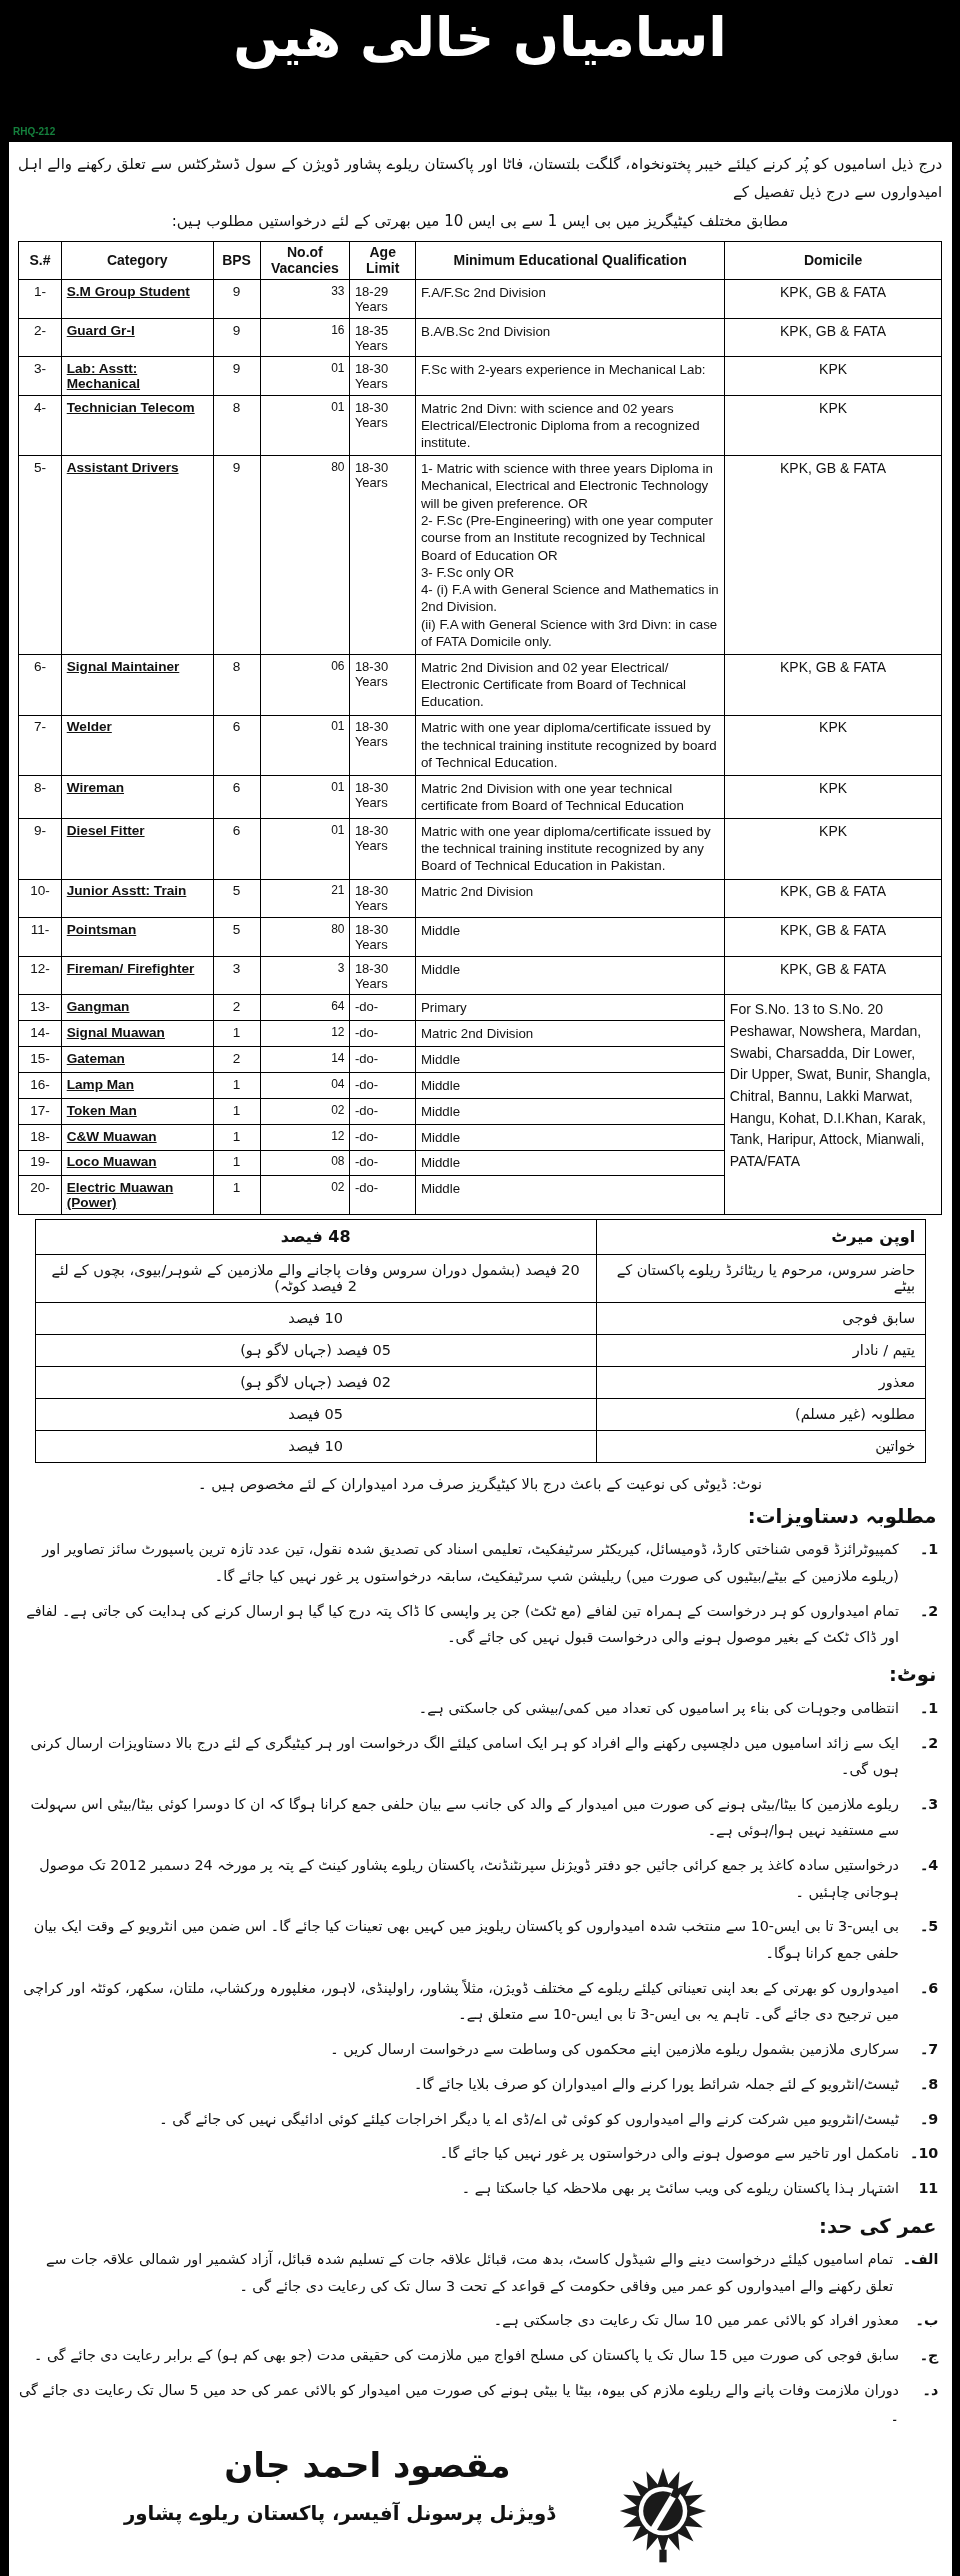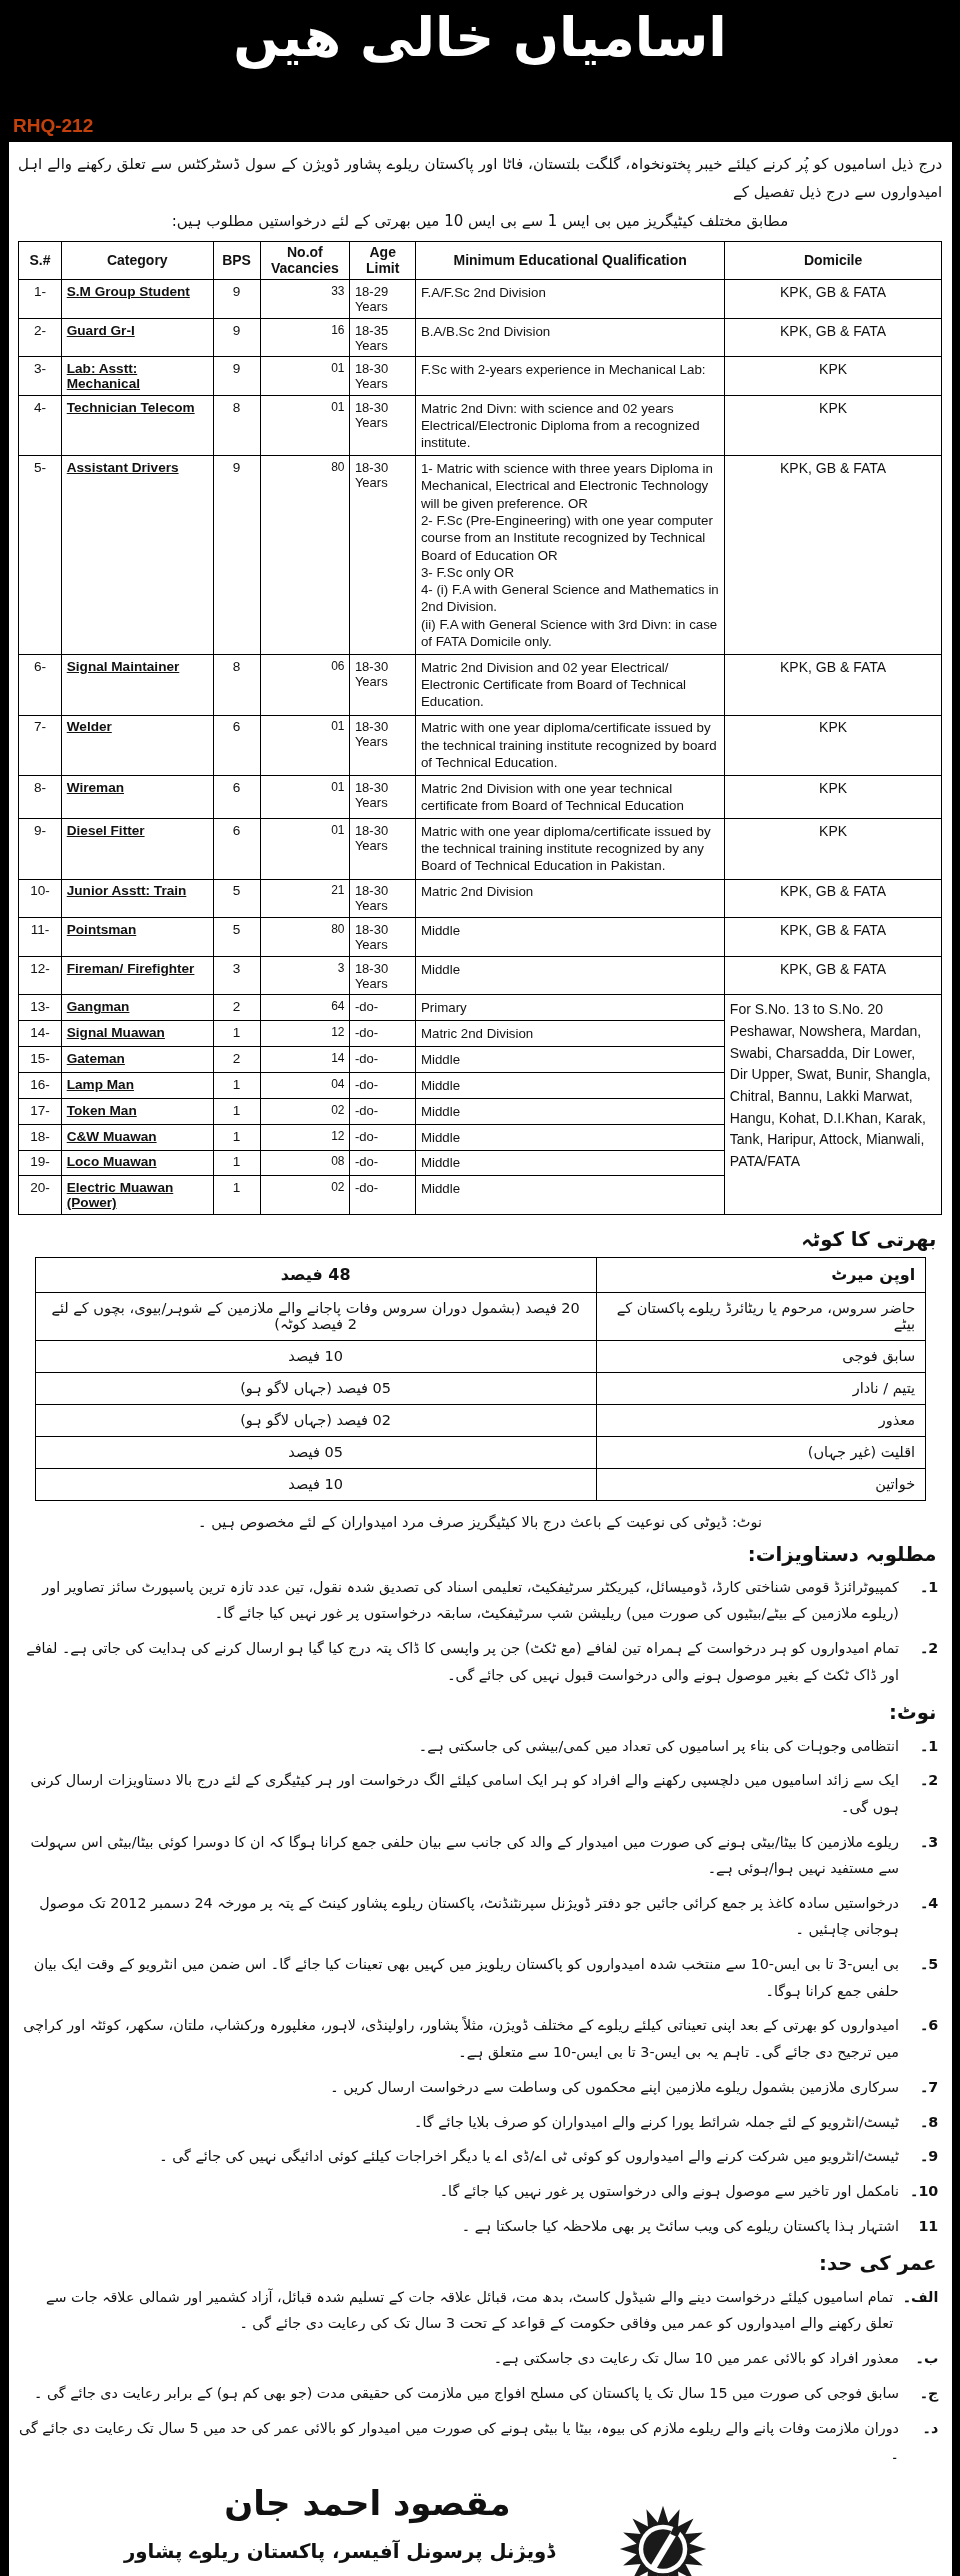--- a/index.html
+++ b/index.html
@@ -3,21 +3,21 @@
 <meta charset="utf-8">
 <style>
   html,body{margin:0;padding:0;}
   body{background:#222;}
   .page{width:960px;min-height:2576px;background:#000;margin:0 auto;position:relative;
         font-family:"DejaVu Sans",sans-serif;color:#111;}
   
   .masthead{height:141px;position:relative;}
   .ad-title{color:#ffffff;text-align:center;font-size:54px;font-weight:bold;
             padding-top:11.3px;line-height:1.0;font-family:"DejaVu Sans",sans-serif;direction:rtl;}
-  .ref-code{position:absolute;left:13px;bottom:3.8px;color:#c2410c;font-size:19px;font-weight:bold;
+  .ref-code{position:absolute;left:13px;bottom:3.8px;color:#15803d;font-size:10px;font-weight:bold;
             font-family:"Liberation Sans",sans-serif;}
   
   .content{margin:0 7.5px;background:#fff;border:1.9px solid #000;padding:7.5px 9.4px 17px 9.4px;}
   .intro{direction:rtl;font-size:15px;line-height:1.9;}
   .intro .l1{text-align:justify;}
   .intro .l2{text-align:center;}
   
   table.vac{border-collapse:collapse;width:924px;margin:5.6px auto 0 auto;
             font-family:"Liberation Sans",sans-serif;}
   table.vac th,table.vac td{border:1.9px solid #000;padding:3.8px 4.7px;vertical-align:top;}
@@ -252,21 +252,20 @@
             <td class="col-sn">20-</td>
             <td class="col-cat">Electric Muawan (Power)</td>
             <td class="col-bps">1</td>
             <td class="col-vac">02</td>
             <td class="col-age">-do-</td>
             <td class="col-qual">Middle</td>
           </tr>
         </tbody>
     </table>
 
-    <div class="sec-heading">بھرتی کا کوٹہ</div>
     <table class="quota">
       <tbody id="quota-body">
           <tr class="q-first">
             <td class="q-label">اوپن میرٹ</td>
             <td class="q-value">48 فیصد</td>
           </tr>
           <tr>
             <td class="q-label">حاضر سروس، مرحوم یا ریٹائرڈ ریلوے پاکستان کے بیٹے</td>
             <td class="q-value">20 فیصد (بشمول دوران سروس وفات پاجانے والے ملازمین کے شوہر/بیوی، بچوں کے لئے 2 فیصد کوٹہ)</td>
           </tr>
@@ -276,21 +275,21 @@
           </tr>
           <tr>
             <td class="q-label">یتیم / نادار</td>
             <td class="q-value">05 فیصد (جہاں لاگو ہو)</td>
           </tr>
           <tr>
             <td class="q-label">معذور</td>
             <td class="q-value">02 فیصد (جہاں لاگو ہو)</td>
           </tr>
           <tr>
-            <td class="q-label">اقلیت (غیر جہاں)</td>
+            <td class="q-label">مطلوبہ (غیر مسلم)</td>
             <td class="q-value">05 فیصد</td>
           </tr>
           <tr>
             <td class="q-label">خواتین</td>
             <td class="q-value">10 فیصد</td>
           </tr>
         </tbody>
     </table>
     <div class="quota-note">نوٹ: ڈیوٹی کی نوعیت کے باعث درج بالا کیٹیگریز صرف مرد امیدواران کے لئے مخصوص ہیں ۔</div>
 

